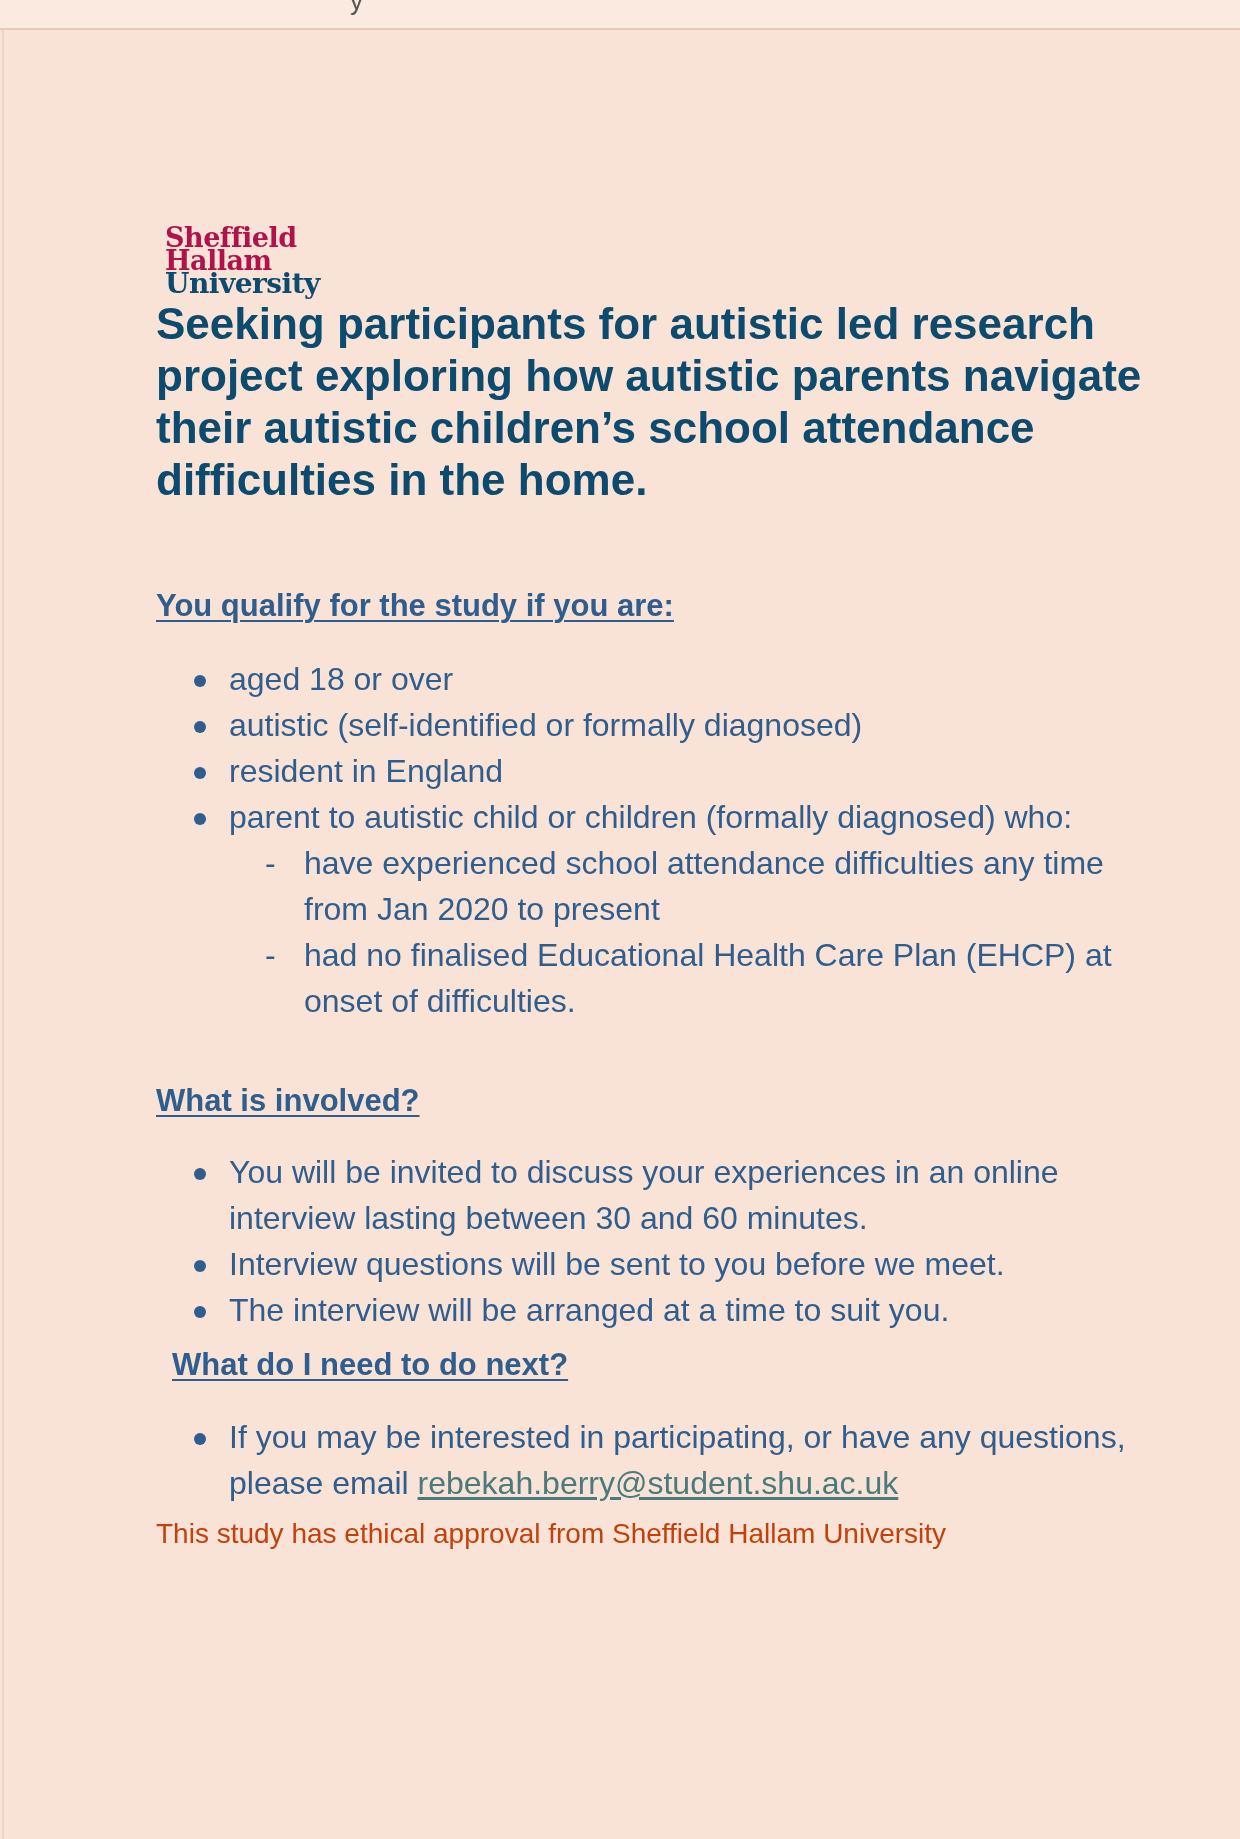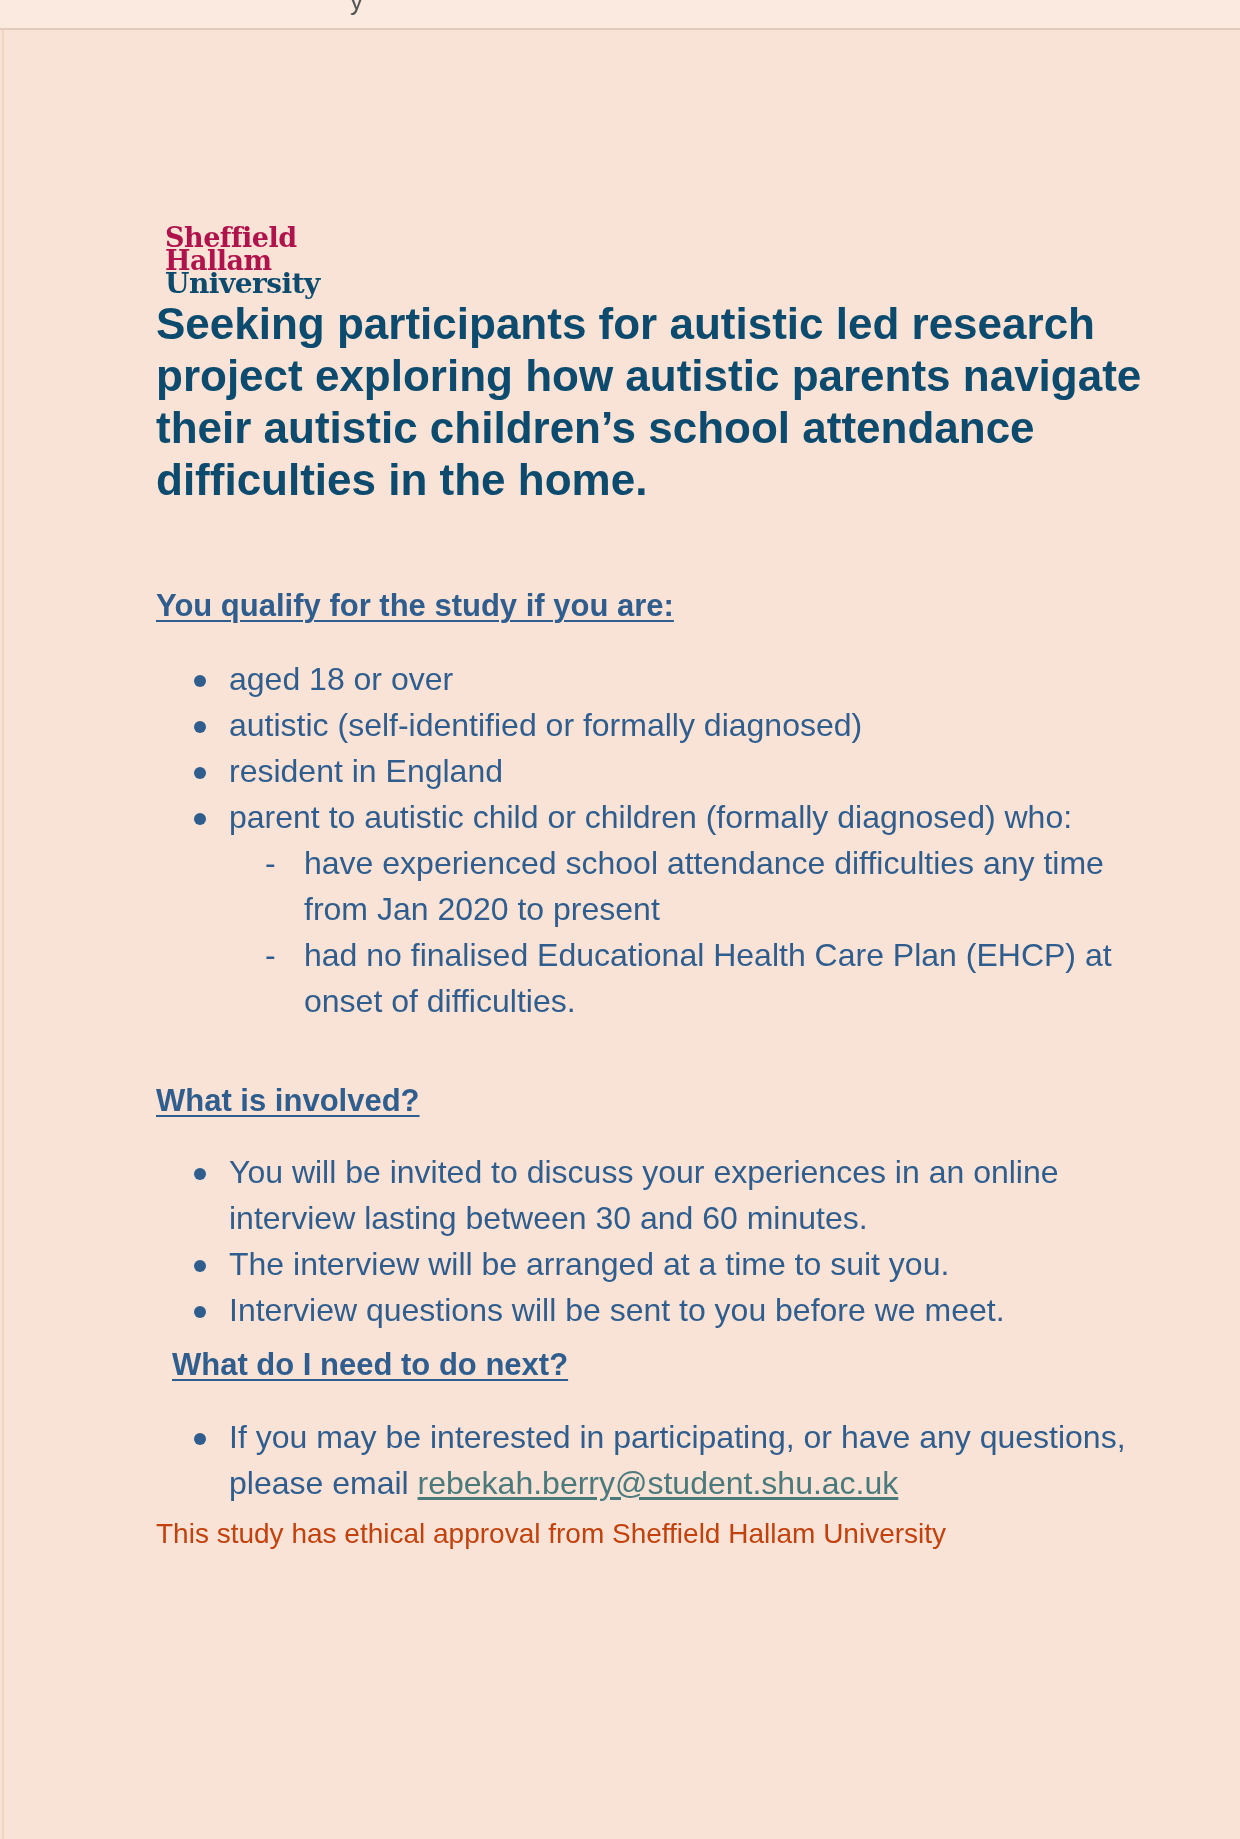--- a/index.html
+++ b/index.html
@@ -166,22 +166,22 @@
       <li><span class="dash">-</span><span>have experienced school attendance difficulties any time from Jan 2020 to present</span></li>
       <li><span class="dash">-</span><span>had no finalised Educational Health Care Plan (EHCP) at onset of difficulties.</span></li>
     </ul>
   </li>
 </ul>
 
 <h2 class="section-heading" style="top:1083px;">What is involved?</h2>
 
 <ul class="bullets" style="top:1141px;">
   <li><span class="dot"></span><span>You will be invited to discuss your experiences in an online interview lasting between 30 and 60 minutes.</span></li>
+  <li><span class="dot"></span><span>Interview questions will be sent to you before we meet.</span></li>
   <li><span class="dot"></span><span>The interview will be arranged at a time to suit you.</span></li>
-  <li><span class="dot"></span><span>Interview questions will be sent to you before we meet.</span></li>
 </ul>
 
 <h2 class="section-heading" style="top:1347px;margin-left:16px;">What do I need to do next?</h2>
 
 <ul class="bullets" style="top:1406px;">
   <li><span class="dot"></span><span>If you may be interested in participating, or have any questions, please email </span><a class="email-link">rebekah.berry@student.shu.ac.uk</a></li>
 </ul>
 
 <p class="footnote">This study has ethical approval from Sheffield Hallam University</p>
 

